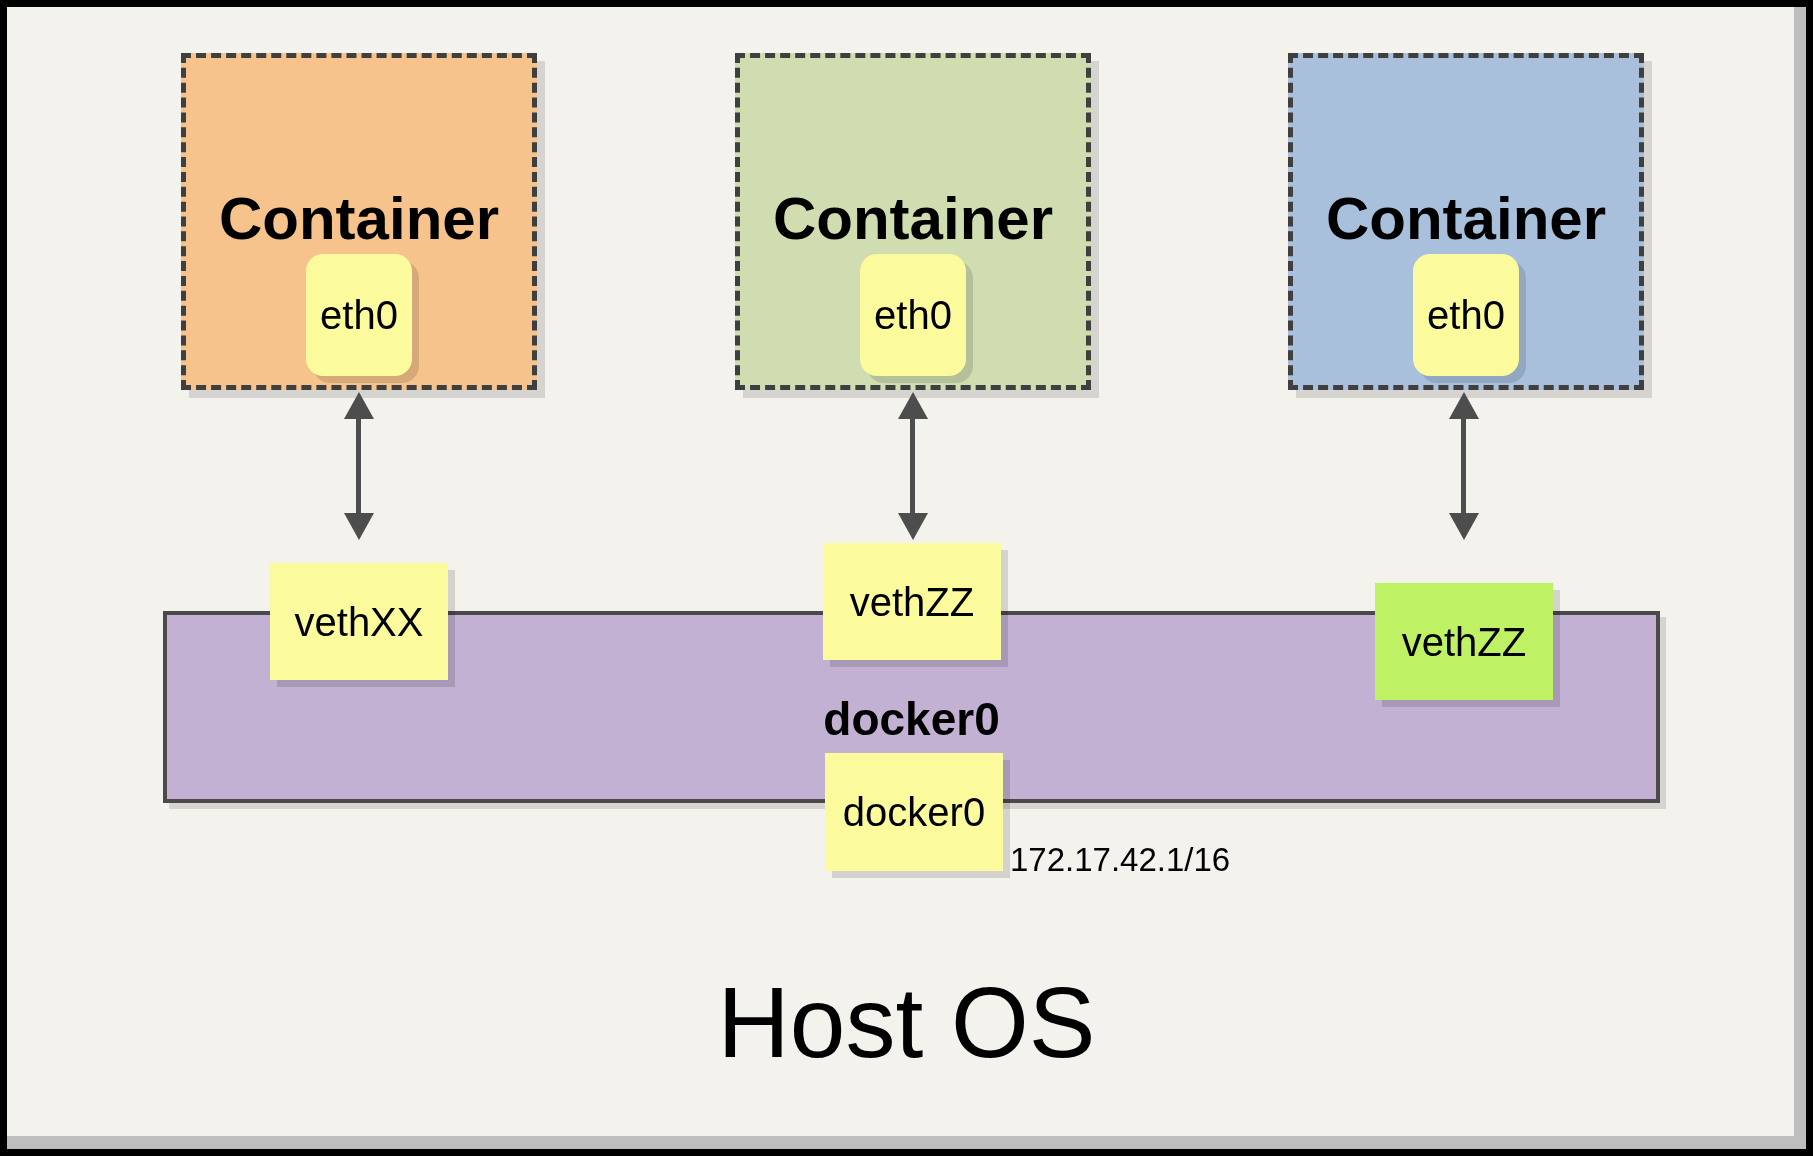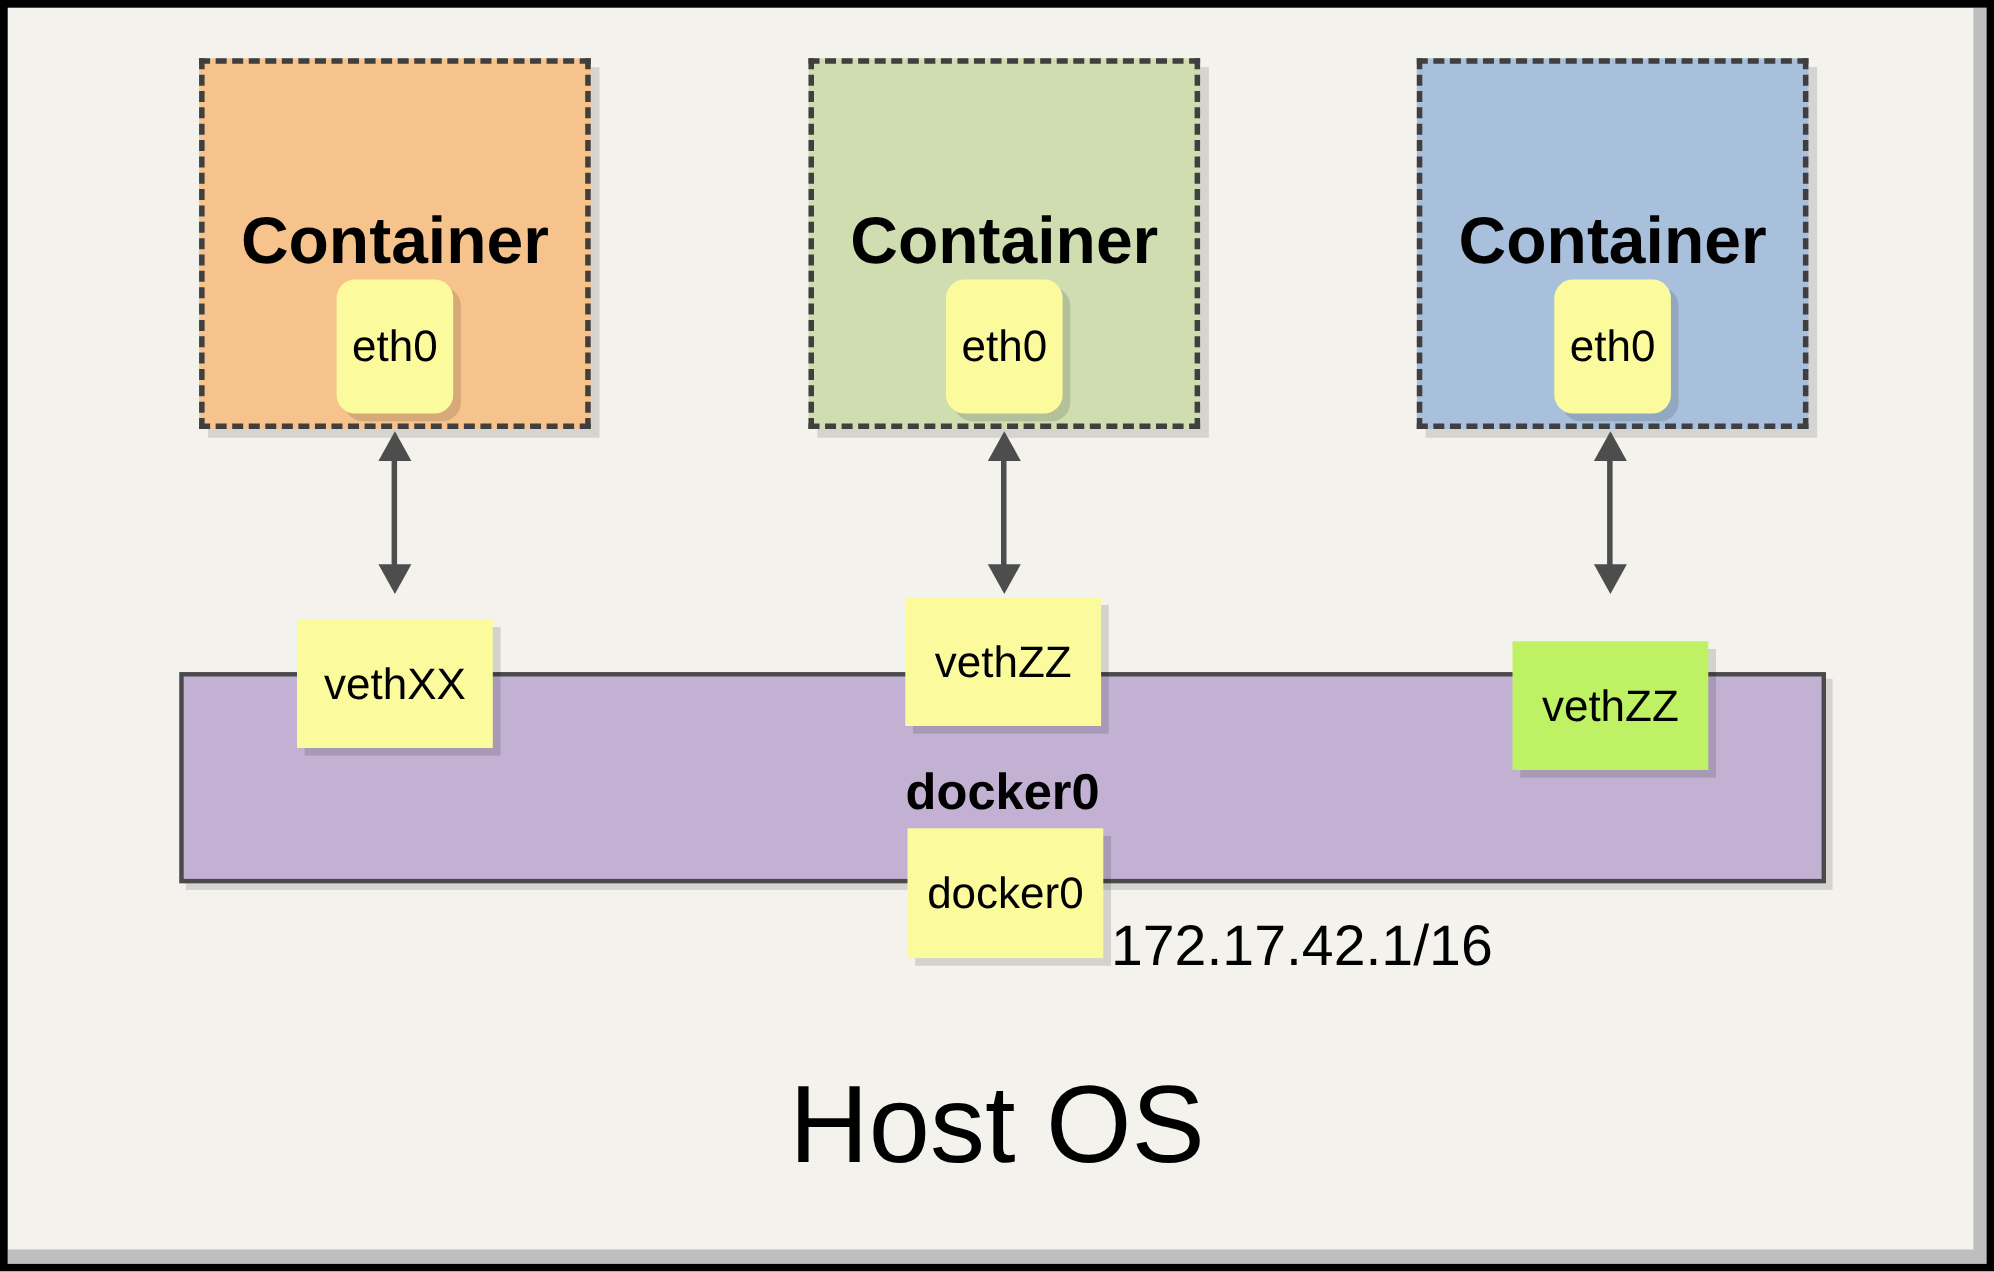--- a/index.html
+++ b/index.html
@@ -132,21 +132,21 @@
     left: 825px;
     top: 753px;
     width: 178px;
     height: 118px;
     z-index: 3;
   }
   .ip-label {
     position: absolute;
     left: 1010px;
     top: 838px;
-    font-size: 52px;
+    font-size: 33px;
     line-height: 44px;
     z-index: 2;
   }
   .host-label {
     position: absolute;
     left: 0;
     width: 1813px;
     top: 972px;
     text-align: center;
     font-size: 100px;

